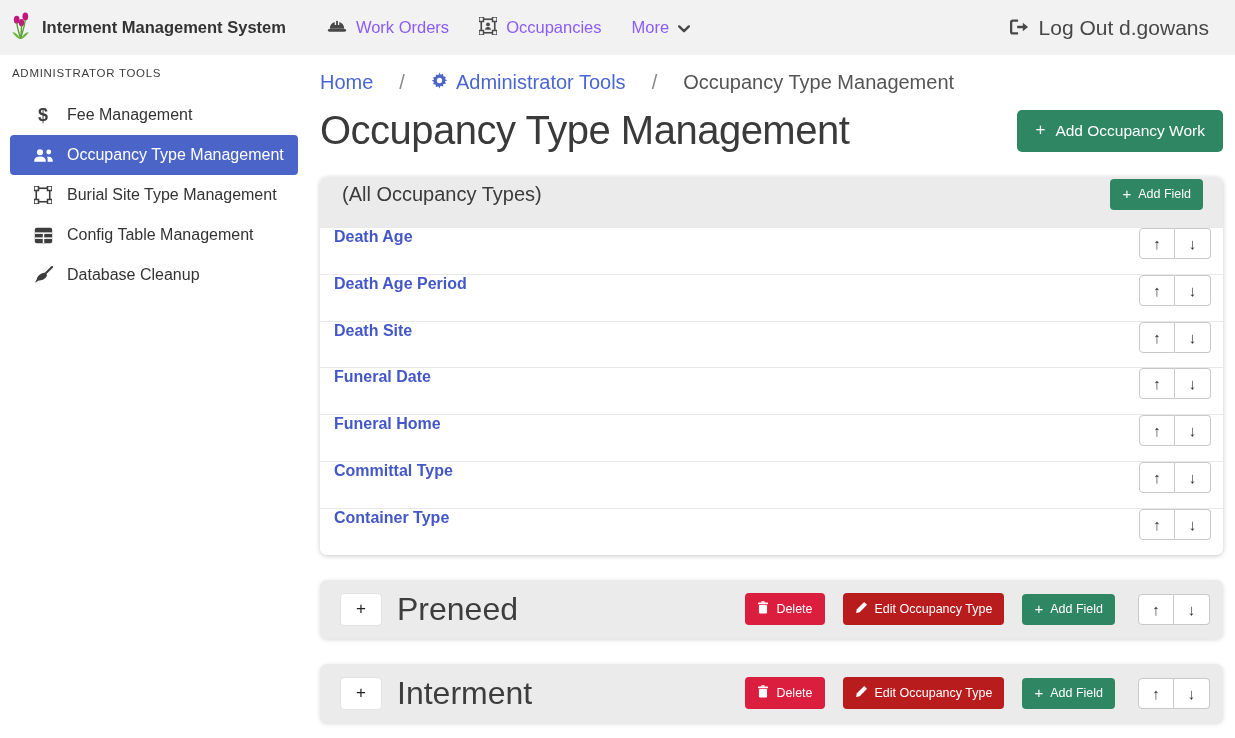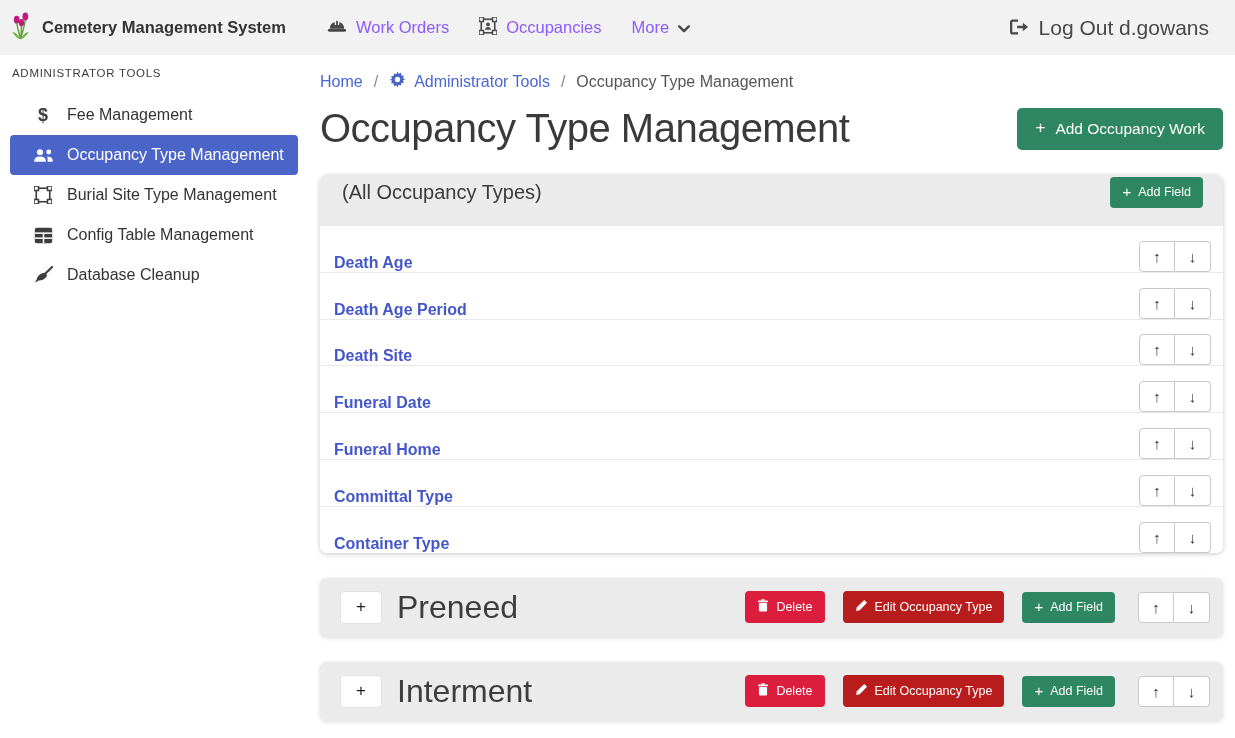--- a/index.html
+++ b/index.html
@@ -23,41 +23,41 @@
   .sidebar { width:310px; padding-top:12px; flex:0 0 auto; }
   .sidebar-header { font-size:11.5px; letter-spacing:.7px; color:#3c3c3c; padding:0 12px; margin-bottom:16px; font-weight:500; }
   .side-item { display:flex; align-items:center; height:40px; margin:0 12px 0 10px; padding-left:20px; border-radius:4px; font-size:16px; color:#333; cursor:pointer; }
   .side-item .ico { width:26px; display:flex; justify-content:center; margin-right:11px; color:#3d3d3d; font-weight:700; }
   .side-item.active { background:#4a64c8; color:#fff; }
   .side-item.active .ico { color:#fff; }
   .dollar-glyph { font-size:18px; font-weight:700; }
 
   
   .main { flex:1; padding:16px 12px 0 10px; }
-  .breadcrumb { display:flex; align-items:center; gap:11px; font-size:16px; color:#555; margin-bottom:14px; }
+  .breadcrumb { display:flex; align-items:flex-end; gap:26px; font-size:20px; color:#555; margin-bottom:14px; }
   .crumb-link { color:#4a66d2; text-decoration:none; cursor:pointer; display:flex; align-items:center; gap:8px; }
   .crumb-sep { color:#8a8a8a; }
   .title-row { display:flex; justify-content:space-between; align-items:center; margin-bottom:24px; }
   .page-title { font-size:40px; font-weight:500; color:#3a3a3a; letter-spacing:-.5px; }
 
   
   .btn { border:none; color:#fff; display:inline-flex; align-items:center; cursor:pointer; font-family:inherit; }
   .btn-lg { font-size:15.5px; padding:12px 18px; border-radius:5px; gap:10px; }
   .btn-sm { font-size:12.5px; padding:8px 12px; border-radius:4px; gap:7px; }
   .green { background:#2f8662; }
   .teal  { background:#b91c1c; }
   .red   { background:#dc1e3e; }
   .plus-glyph { font-size:17px; line-height:1; font-weight:400; position:relative; top:-1px; }
   .plus-glyph.sm { font-size:15px; }
 
   
   .card { border-radius:7px; box-shadow:0 1px 5px rgba(0,0,0,.22); overflow:hidden; margin-bottom:25px; background:#fff; }
   .card-header { background:#ebebeb; height:50px; display:flex; align-items:center; justify-content:space-between; padding:0 20px 16px 22px; }
   .card-title { font-size:20px; color:#3b3b3b; font-weight:500; }
-  .field-row { height:46.8px; display:flex; align-items:flex-end; justify-content:space-between; padding:0 12px 0 14px; background:#fff; border-top:1px solid #e9e9e9; }
+  .field-row { height:46.8px; display:flex; align-items:flex-start; justify-content:space-between; padding:0 12px 0 14px; background:#fff; border-top:1px solid #e9e9e9; }
   .field-row:first-of-type { border-top:none; }
   .field-link { color:#4457c9; font-weight:700; font-size:16px; text-decoration:none; cursor:pointer; }
 
   .arrow-group { display:flex; }
   .arrow-btn { width:36px; height:31px; background:#fff; border:1px solid #c9c9c9; color:#333; font-size:15px; display:flex; align-items:center; justify-content:center; cursor:pointer; padding:0; font-family:inherit; }
   .arrow-btn.up { border-radius:4px 0 0 4px; }
   .arrow-btn.down { border-radius:0 4px 4px 0; border-left:none; }
 
   
   .section-bar { height:59px; background:#ebebeb; border-radius:7px; display:flex; align-items:center; padding:0 13px 0 20px; margin-bottom:25px; box-shadow:0 1px 4px rgba(0,0,0,.15); }
@@ -80,21 +80,21 @@
         </g>
         <g stroke="#5a9e32" stroke-width="1.4" fill="none">
           <path d="M7 11 C8 19 10 23 11 28"></path>
           <path d="M16 8 C15 17 12 23 11 28"></path>
           <path d="M12 14 C12 20 11.5 24 11 28"></path>
         </g>
         <path d="M11 28 C8 23 5 21 2.5 21 C5.5 25 8 28 11 28Z" fill="#6cb33f"></path>
         <path d="M11 28 C14 23 17 21 19.5 21 C16.5 25 14 28 11 28Z" fill="#6cb33f"></path>
       </svg>
     </span>
-    <span class="brand-text">Cemetery Management System</span>
+    <span class="brand-text">Interment Management System</span>
   </div>
 
   <div class="nav-items">
     <div class="nav-link">
       <span>
         <svg width="20" height="16" viewBox="0 0 22 16" fill="#484848">
           <path d="M3 11 A8 8 0 0 1 8.5 3.6 L8.5 7 L10 7 L10 2.4 A8 8 0 0 1 12 2.4 L12 7 L13.5 7 L13.5 3.6 A8 8 0 0 1 19 11 Z"></path>
           <rect x="1" y="11.2" width="20" height="3" rx="1.5"></rect>
         </svg>
       </span>

